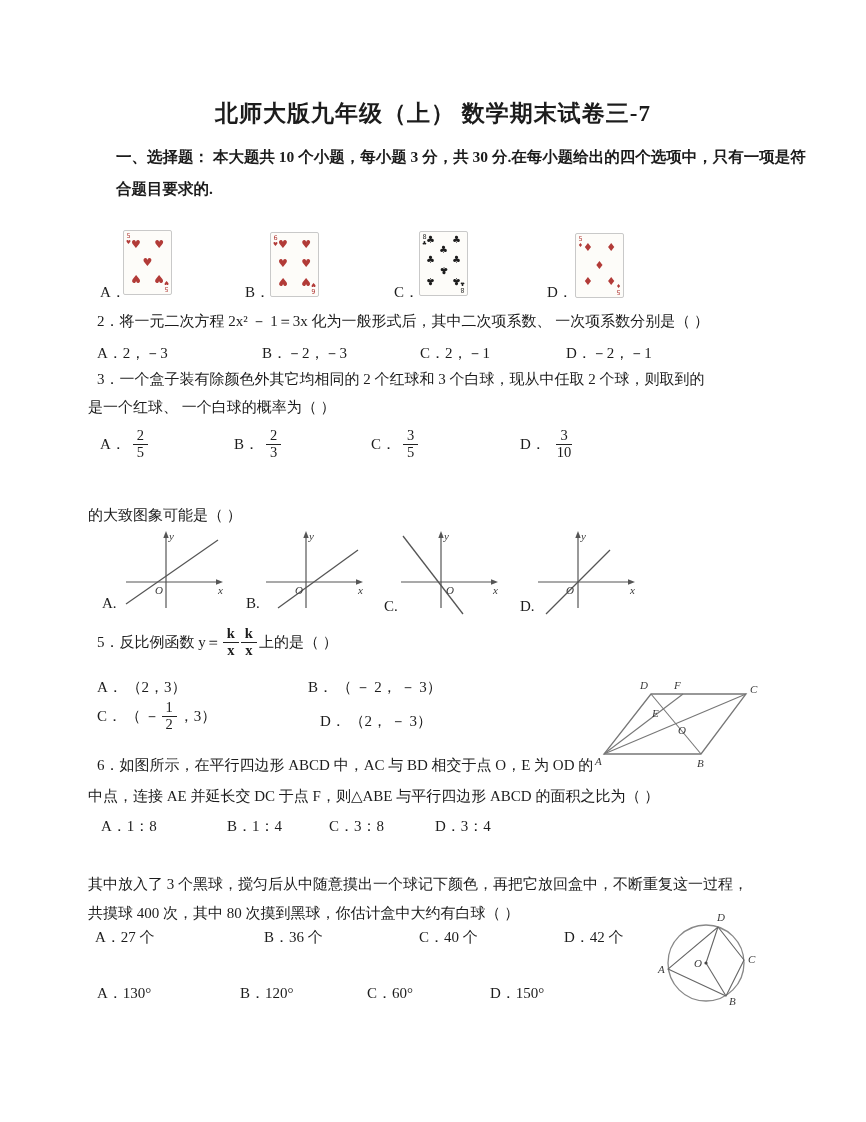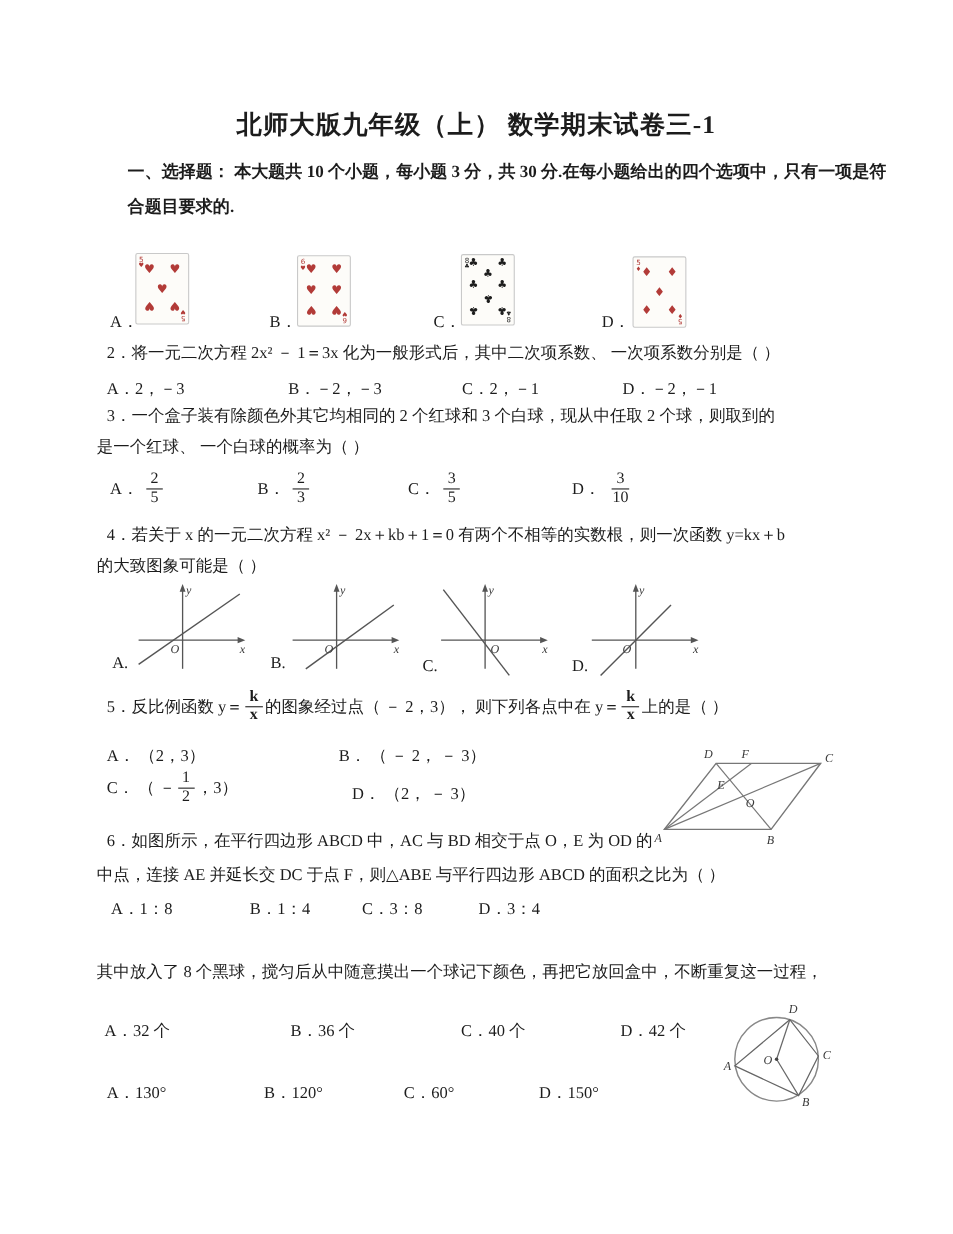--- a/index.html
+++ b/index.html
@@ -44,21 +44,21 @@
   .eG{left:6px;top:44px;} .eH{right:6px;top:44px;}
   svg{position:absolute;overflow:visible;}
   .figtext{font-family:"Liberation Serif","DejaVu Serif",serif;font-style:italic;
            font-size:11px;fill:#3a3a3a;}
 </style>
 </head>
 <body>
 
 <div class="page">
 
-  <h1 class="title">北师大版九年级（上） 数学期末试卷三-1</h1>
+  <h1 class="title">北师大版九年级（上） 数学期末试卷三-7</h1>
 
   <div class="line bold" style="top:147px;left:88px">一、选择题：  本大题共 10 个小题，每小题 3 分，共 30 分.在每小题给出的四个选项中，只有一项是符</div>
   <div class="line bold" style="top:179px;left:88px">合题目要求的.</div>
 
 
   <div class="card" style="left:123px;top:230px">
     <span class="crank tl red">
         <span>5</span>
         <span class="csuit">♥</span>
       </span>
@@ -161,21 +161,20 @@
       </span>
   </span>
   <span class="opt fracrow" style="left:520px;top:428px">
     <span>D．</span>
     <span class="frac">
         <span class="num">3</span>
         <span class="den">10</span>
       </span>
   </span>
 
-  <div class="line" style="top:477px;left:97px">4．若关于 x 的一元二次方程 x² － 2x＋kb＋1＝0 有两个不相等的实数根，则一次函数 y=kx＋b</div>
   <div class="line" style="top:505px;left:88px">的大致图象可能是（      ）</div>
 
   <svg style="left:118px;top:528px" width="108" height="84">
     <line x1="8" y1="54" x2="100" y2="54" stroke="#555" stroke-width="1.2"></line>
     <polygon points="105,54 98,51.2 98,56.8" fill="#555"></polygon>
     <line x1="48" y1="8" x2="48" y2="80" stroke="#555" stroke-width="1.2"></line>
     <polygon points="48,3 45.3,10 50.7,10" fill="#555"></polygon>
     <line x1="8" y1="76" x2="100" y2="12" stroke="#555" stroke-width="1.3"></line>
     <text class="figtext" x="51" y="12">y</text>
     <text class="figtext" x="100" y="66">x</text>
@@ -219,21 +218,20 @@
   <span class="opt" style="left:246px;top:595px">B.</span>
   <span class="opt" style="left:384px;top:598px">C.</span>
   <span class="opt" style="left:520px;top:598px">D.</span>
 
   <div class="opt fracrow" style="left:97px;top:626px;gap:2px">
     <span>5．反比例函数 y＝</span>
     <span class="frac fracbold">
         <span class="num">k</span>
         <span class="den">x</span>
       </span>
-    <span>的图象经过点（ － 2，3）， 则下列各点中在 y＝</span>
     <span class="frac fracbold">
         <span class="num">k</span>
         <span class="den">x</span>
       </span>
     <span>上的是（     ）</span>
   </div>
 
   <span class="opt" style="left:97px;top:678px">A． （2，3）</span>
   <span class="opt" style="left:308px;top:678px">B． （ － 2， － 3）</span>
   <span class="opt fracrow" style="left:97px;top:700px;gap:2px">
@@ -260,22 +258,23 @@
     <text class="figtext" x="84" y="58">O</text>
   </svg>
 
   <div class="line" style="top:755px;left:97px">6．如图所示，在平行四边形 ABCD 中，AC 与 BD 相交于点 O，E 为 OD 的</div>
   <div class="line" style="top:786px;left:88px">中点，连接 AE 并延长交 DC 于点 F，则△ABE 与平行四边形 ABCD 的面积之比为（      ）</div>
   <span class="opt" style="left:101px;top:817px">A．1：8</span>
   <span class="opt" style="left:227px;top:817px">B．1：4</span>
   <span class="opt" style="left:329px;top:817px">C．3：8</span>
   <span class="opt" style="left:435px;top:817px">D．3：4</span>
 
-  <div class="line" style="top:874px;left:88px">其中放入了 8 个黑球，搅匀后从中随意摸出一个球记下颜色，再把它放回盒中，不断重复这一过程，</div>
-  <span class="opt" style="left:95px;top:928px">A．32 个</span>
+  <div class="line" style="top:874px;left:88px">其中放入了 3 个黑球，搅匀后从中随意摸出一个球记下颜色，再把它放回盒中，不断重复这一过程，</div>
+  <div class="line" style="top:903px;left:88px">共摸球 400 次，其中 80 次摸到黑球，你估计盒中大约有白球（      ）</div>
+  <span class="opt" style="left:95px;top:928px">A．27 个</span>
   <span class="opt" style="left:264px;top:928px">B．36 个</span>
   <span class="opt" style="left:419px;top:928px">C．40 个</span>
   <span class="opt" style="left:564px;top:928px">D．42 个</span>
 
   <svg style="left:655px;top:908px" width="115" height="110">
     <circle cx="51" cy="55" r="38" fill="none" stroke="#888" stroke-width="1.3"></circle>
     <polygon points="13,61 71,88 89,52 63,19" fill="none" stroke="#666" stroke-width="1.1"></polygon>
     <line x1="51" y1="55" x2="63" y2="19" stroke="#666" stroke-width="1.1"></line>
     <line x1="51" y1="55" x2="71" y2="88" stroke="#666" stroke-width="1.1"></line>
     <circle cx="51" cy="55" r="1.6" fill="#444"></circle>

